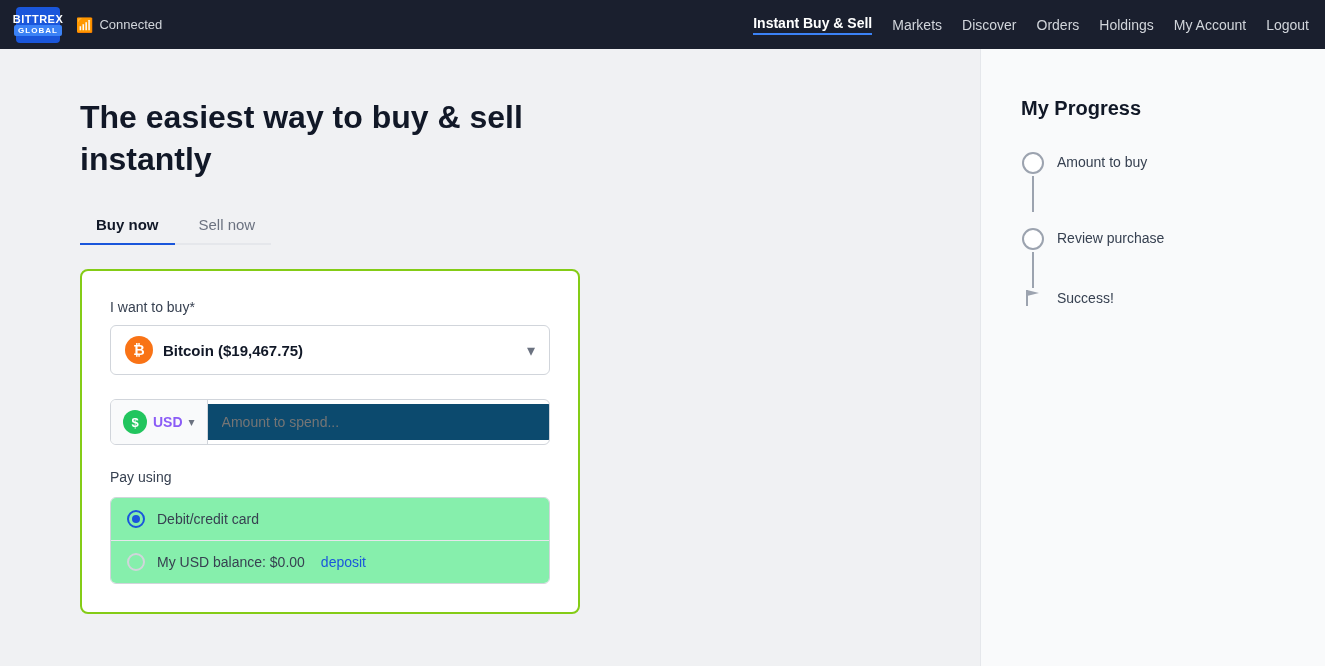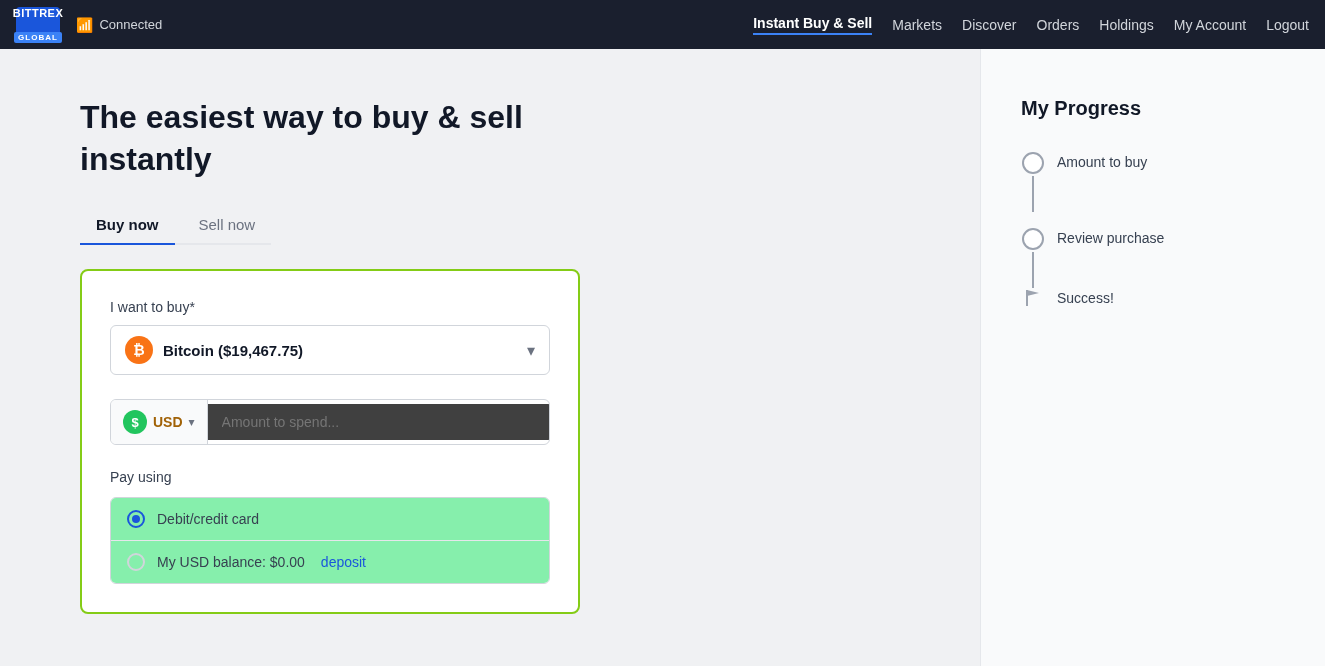--- a/index.html
+++ b/index.html
@@ -20,21 +20,21 @@
       gap: 6px;
     }
     .logo-box {
       background: #1a56db;
       border-radius: 4px;
       width: 44px;
       height: 36px;
       display: flex;
       flex-direction: column;
       align-items: center;
-      justify-content: space-between;
+      justify-content: center;
       position: relative;
     }
     .logo-top {
       color: #fff;
       font-weight: 800;
       font-size: 11px;
       letter-spacing: 0.5px;
     }
     .logo-bottom {
       background: #3b82f6;
@@ -201,34 +201,34 @@
       display: flex;
       align-items: center;
       justify-content: center;
       color: #fff;
       font-weight: 700;
       font-size: 13px;
     }
     .currency-text {
       font-size: 14px;
       font-weight: 600;
-      color: #a16207;
+      color: #8b5cf6;
     }
     .currency-chevron {
       font-size: 12px;
       color: #6b7280;
     }
     .spend-input {
       flex: 1;
       border: none;
       outline: none;
       padding: 10px 14px;
       font-size: 14px;
       color: #9ca3af;
-      background: #404040;
+      background: #0c4a6e;
     }
 
     
     .pay-section-label {
       font-size: 14px;
       color: #374151;
       font-weight: 500;
       margin-bottom: 12px;
     }
     .pay-options {

